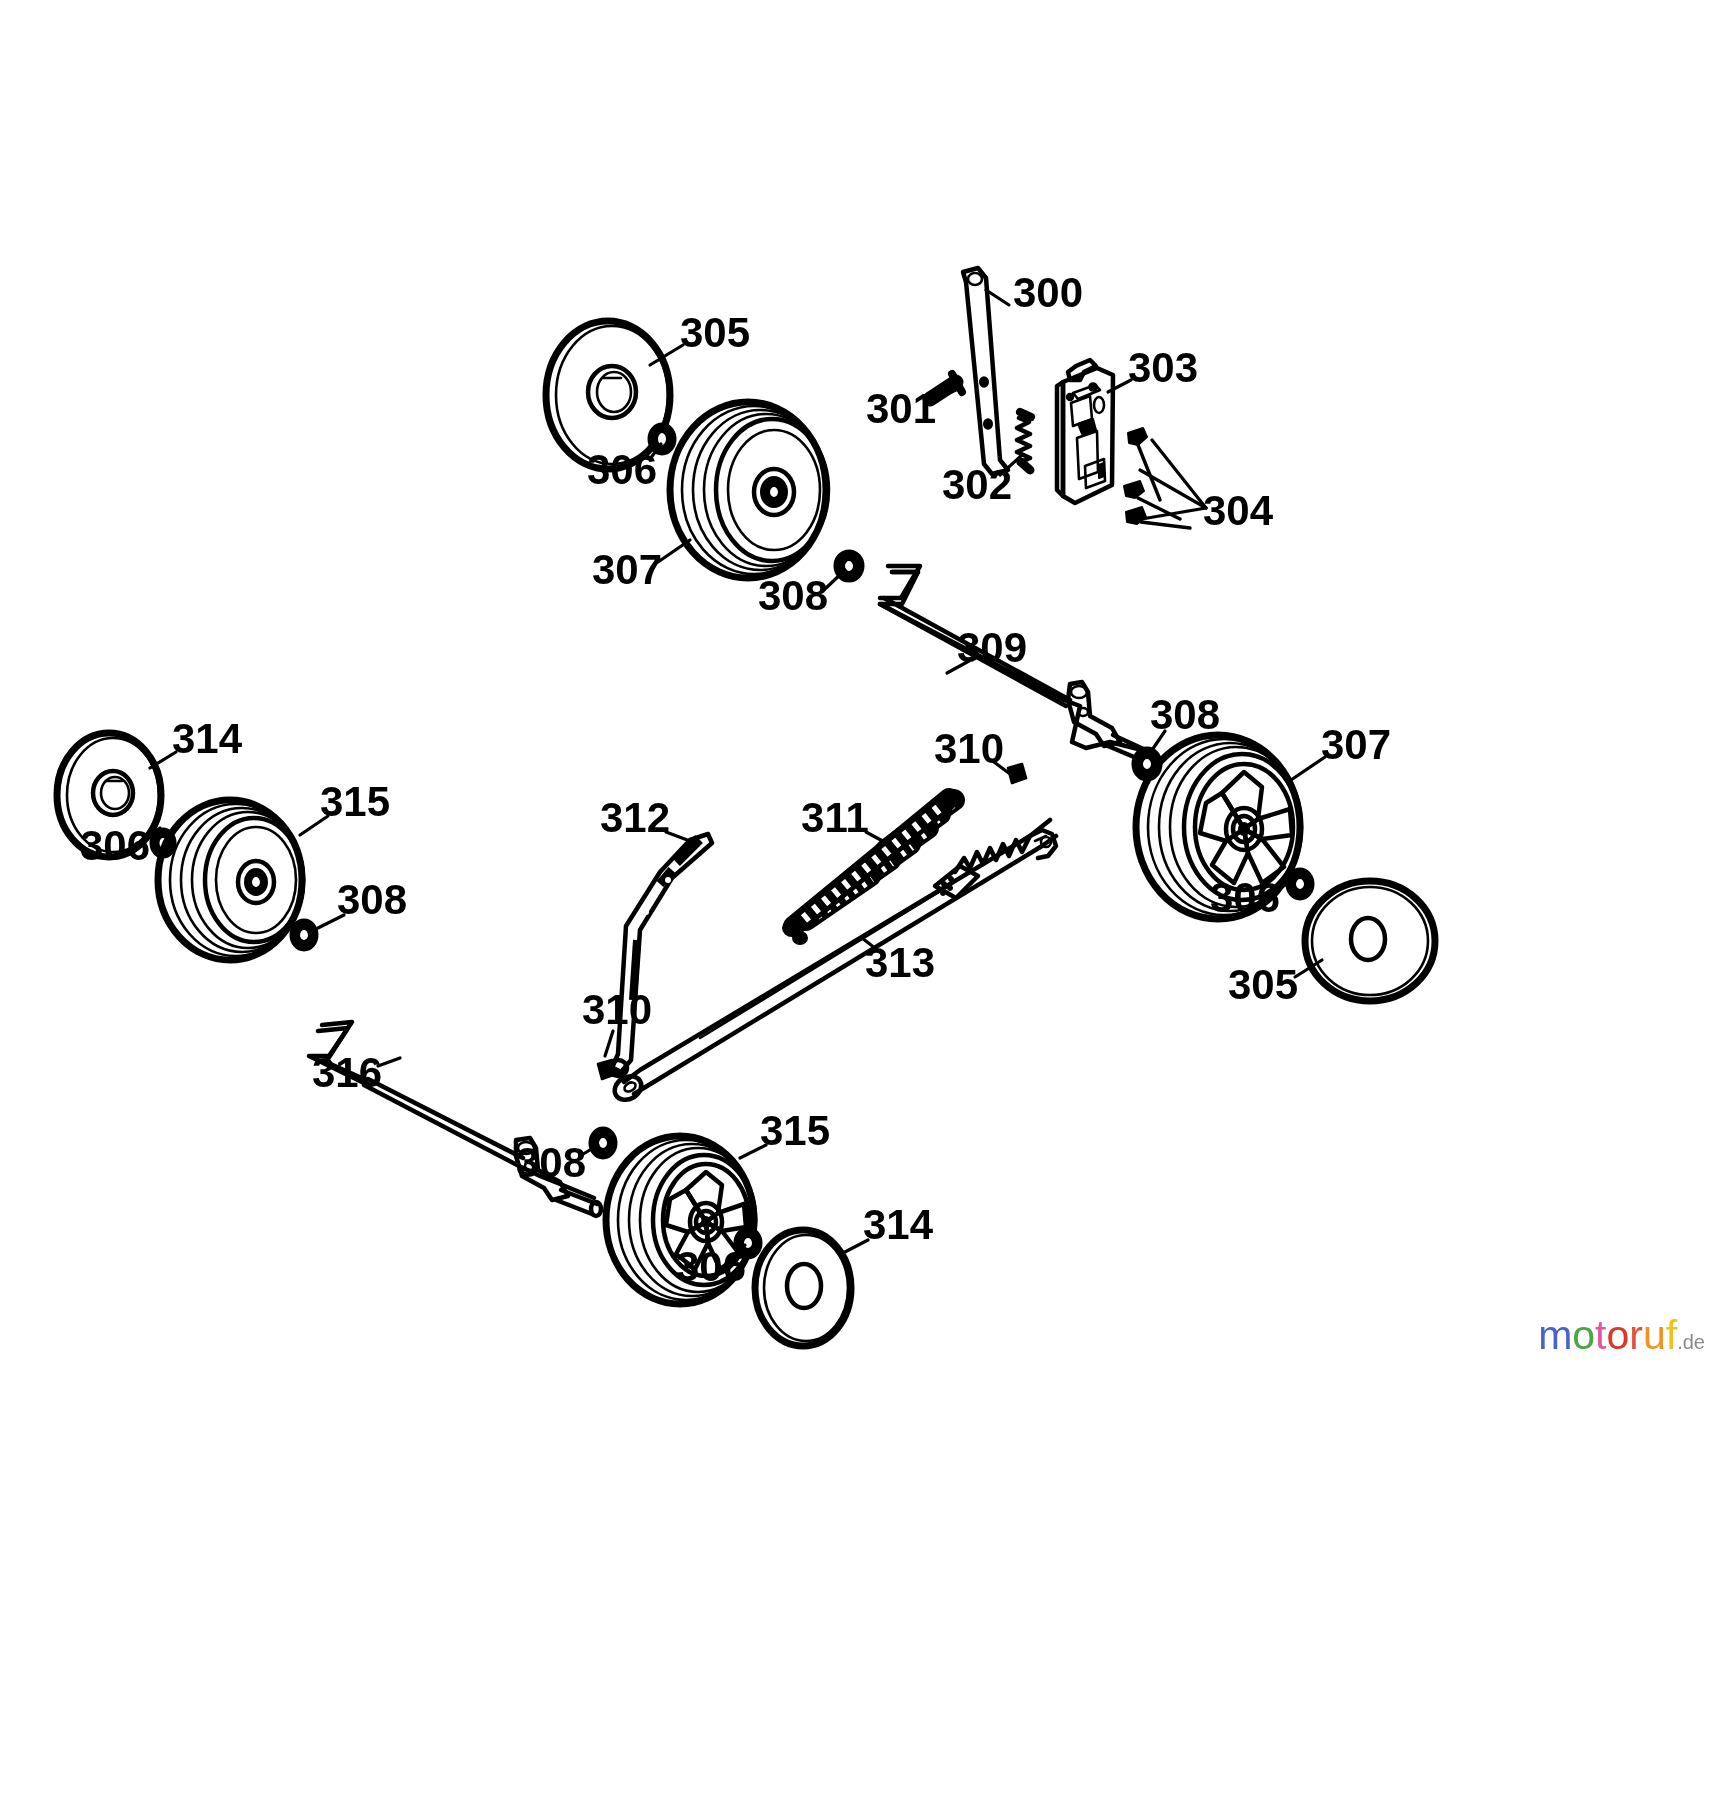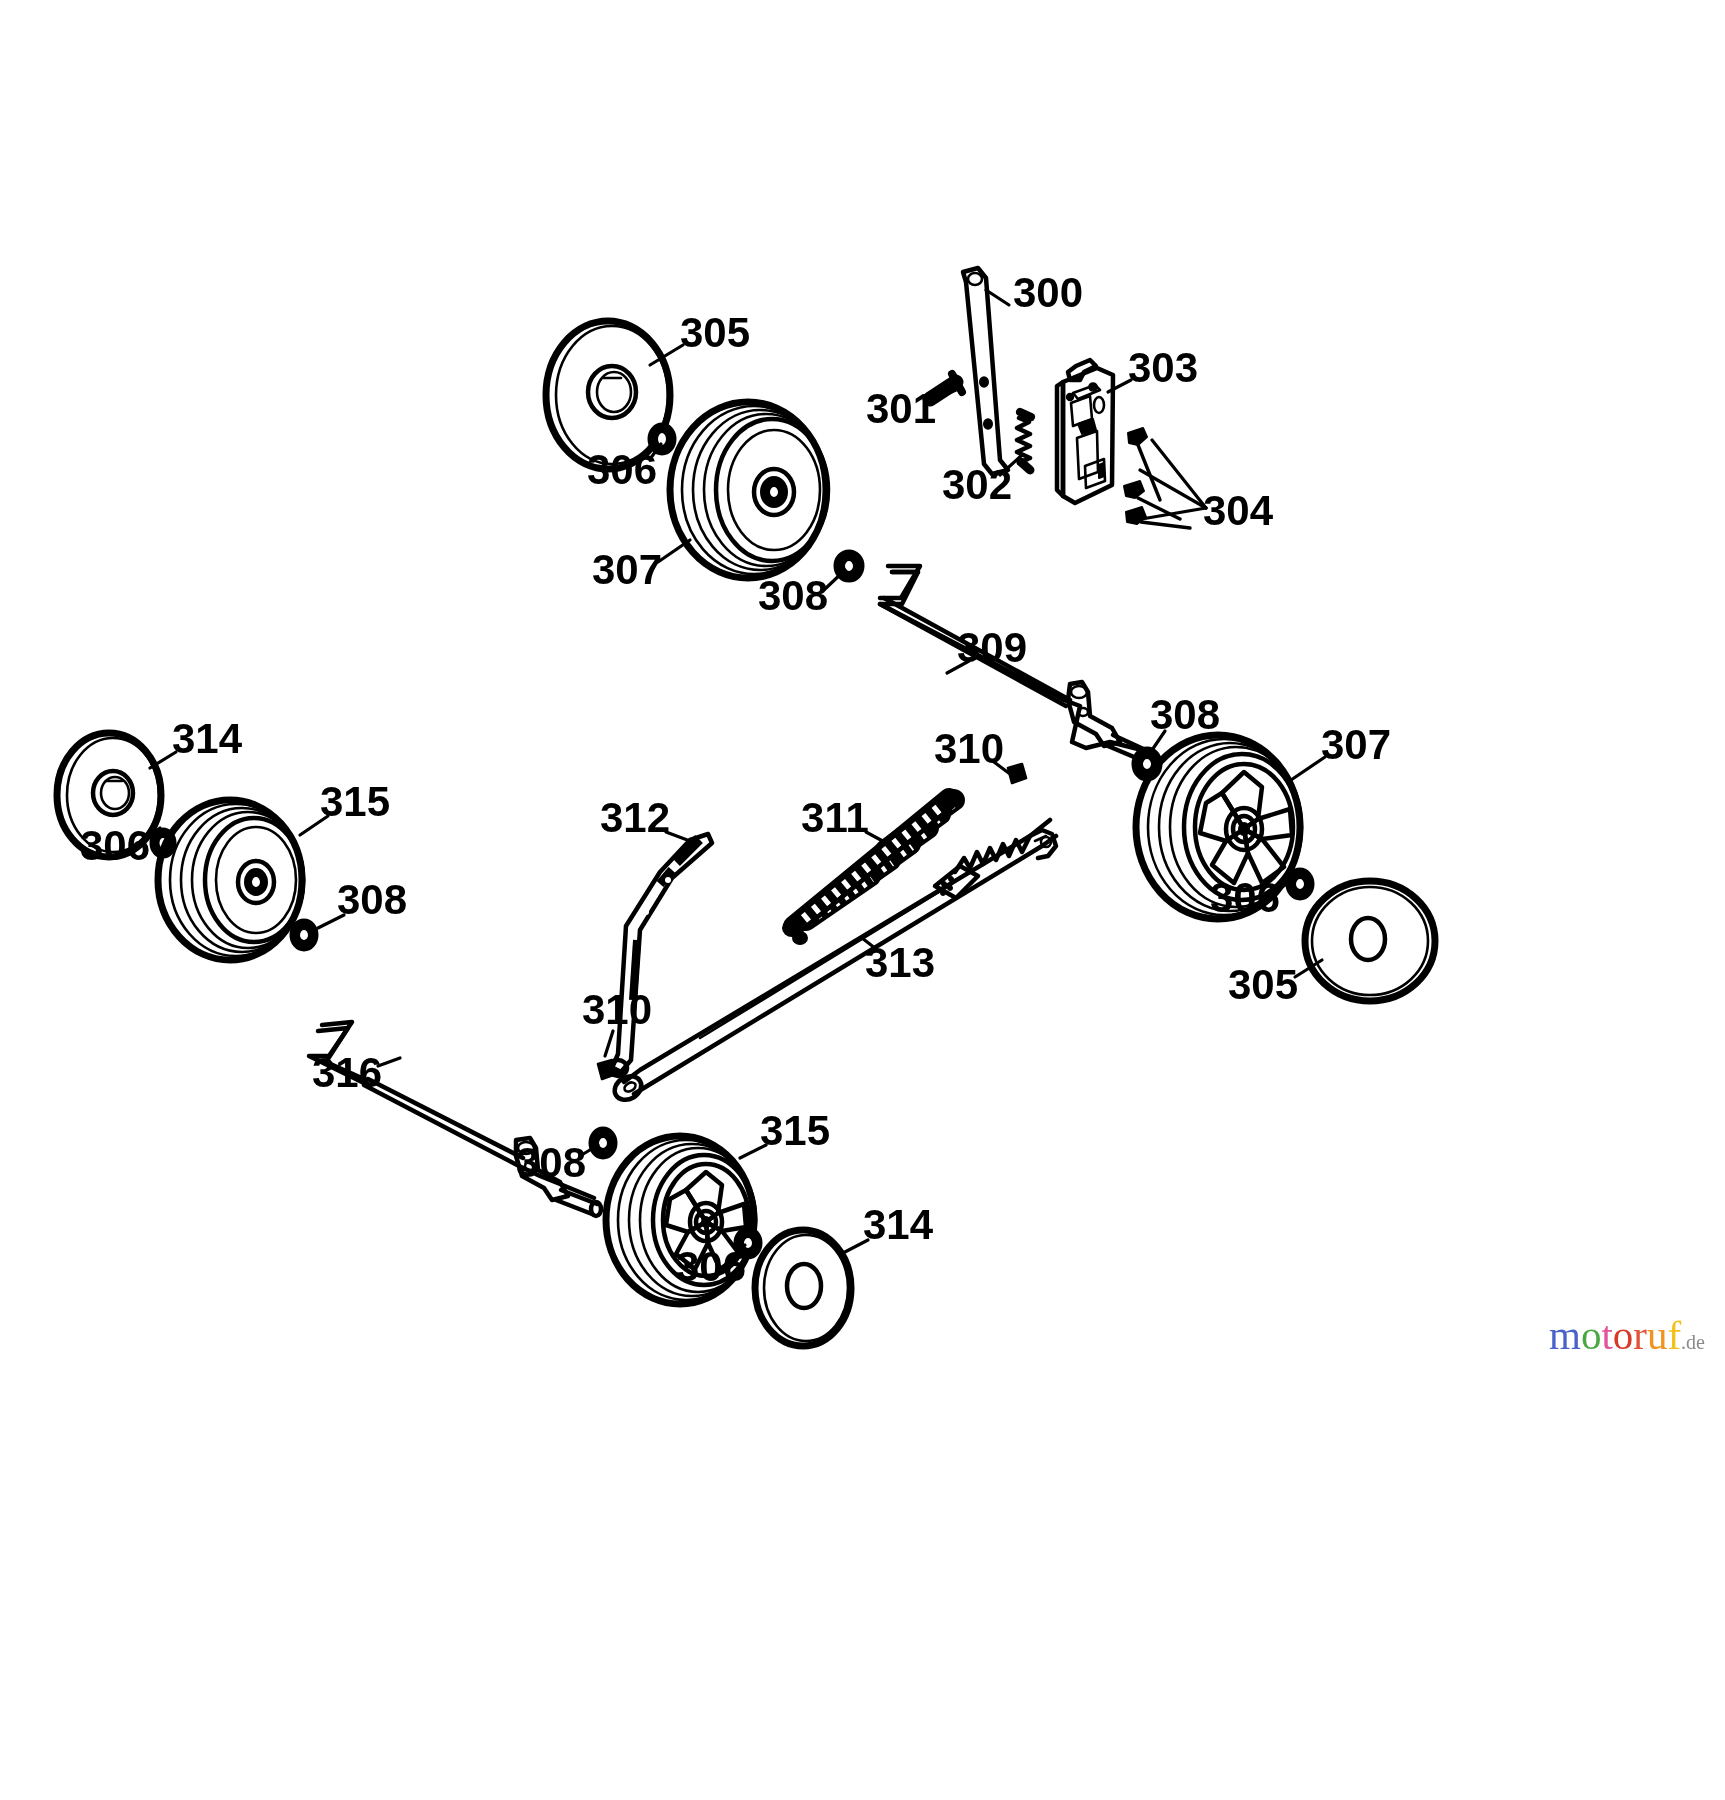--- a/index.html
+++ b/index.html
@@ -54,21 +54,21 @@
   .med {
     stroke-width: 4.5;
   }
   .thick {
     stroke-width: 7;
   }
   #watermark {
     position: absolute;
     right: 20px;
     bottom: 16px;
-    font-family: Liberation Serif, serif;
+    font-family: Liberation Sans, sans-serif;
     font-size: 41px;
     letter-spacing: 0px;
     white-space: nowrap;
     line-height: 1;
     user-select: none;
   }
   #watermark .wm-l { font-weight: 400; }
   #watermark .wm-tld {
     font-size: 20px;
     color: #8a8a8a;

